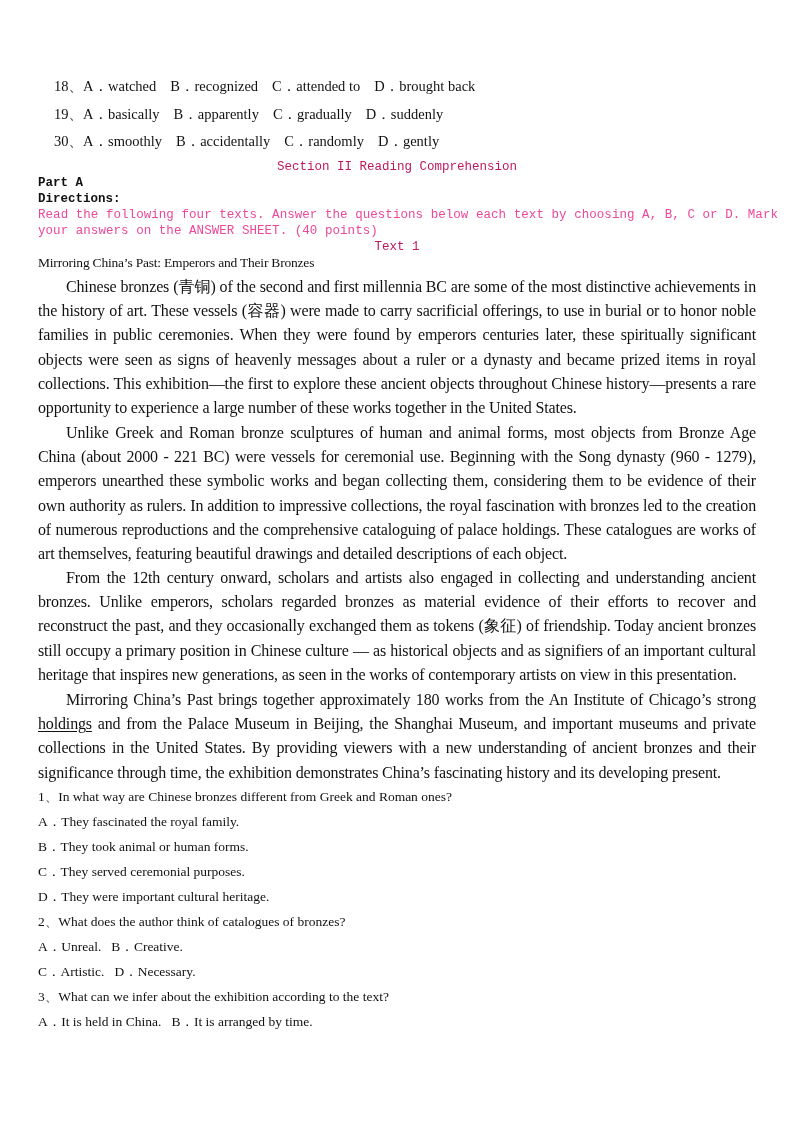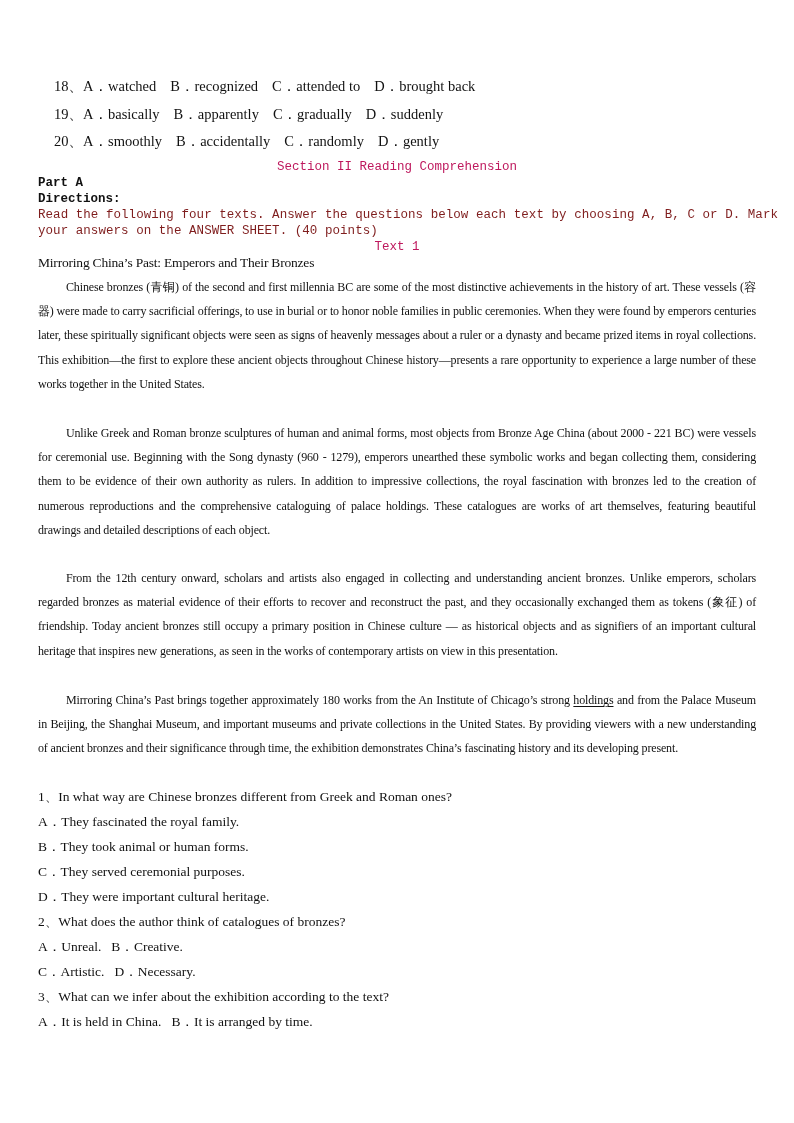--- a/index.html
+++ b/index.html
@@ -19,32 +19,32 @@
   .opt-line .gap { display: inline-block; width: 14px; }
 
   .mono {
     position: absolute; left: 38px;
     font-family: "Liberation Mono", "DejaVu Sans Mono", monospace;
     font-size: 12.5px; line-height: 16px; white-space: nowrap;
     color: #be185d;
   }
   .mono.bold { font-weight: bold; color: #111111; }
   .mono.center { left: 0; width: 794px; text-align: center; }
-  .mono.directions { color: #7f1d1d; letter-spacing: 0.05px; }
+  .mono.directions { color: #ec4899; letter-spacing: 0.05px; }
 
   .title {
     position: absolute; left: 38px; top: 254px;
     font-size: 13.5px; line-height: 18px;
     font-family: "Liberation Serif", serif;
     letter-spacing: -0.2px;
   }
 
   .para {
     position: absolute; left: 38px; width: 718px;
-    font-size: 12px; line-height: 24.2px;
+    font-size: 16px; line-height: 24.2px;
     text-align: justify;
     letter-spacing: -0.15px;
     font-family: "Liberation Serif", serif;
   }
   .para .indent { display: inline-block; width: 28px; }
   .para u { text-decoration: underline; text-underline-offset: 2px; margin-top: 12px; }
 
   .q-line {
     position: absolute; left: 38px;
     font-size: 13.5px; line-height: 18px; white-space: nowrap;
@@ -57,21 +57,21 @@
 
 <div class="page">
 
   <div class="opt-line" style="top:77px">
     <span>18、</span><span>A．</span><span>watched</span><span class="gap"></span><span>B．</span><span>recognized</span><span class="gap"></span><span>C．</span><span>attended to</span><span class="gap"></span><span>D．</span><span>brought back</span>
   </div>
   <div class="opt-line" style="top:105px">
     <span>19、</span><span>A．</span><span>basically</span><span class="gap"></span><span>B．</span><span>apparently</span><span class="gap"></span><span>C．</span><span>gradually</span><span class="gap"></span><span>D．</span><span>suddenly</span>
   </div>
   <div class="opt-line" style="top:132px">
-    <span>20、</span><span>A．</span><span>smoothly</span><span class="gap"></span><span>B．</span><span>accidentally</span><span class="gap"></span><span>C．</span><span>randomly</span><span class="gap"></span><span>D．</span><span>gently</span>
+    <span>30、</span><span>A．</span><span>smoothly</span><span class="gap"></span><span>B．</span><span>accidentally</span><span class="gap"></span><span>C．</span><span>randomly</span><span class="gap"></span><span>D．</span><span>gently</span>
   </div>
 
   <div class="mono center" style="top:159px">Section II Reading Comprehension</div>
   <div class="mono bold" style="top:175px">Part A</div>
   <div class="mono bold" style="top:191px">Directions:</div>
   <div class="mono directions" style="top:207px">Read the following four texts. Answer the questions below each text by choosing A, B, C or D. Mark</div>
   <div class="mono directions" style="top:223px">your answers on the ANSWER SHEET. (40 points)</div>
   <div class="mono center" style="top:239px">Text 1</div>
 
   <div class="title">Mirroring China’s Past: Emperors and Their Bronzes</div>

